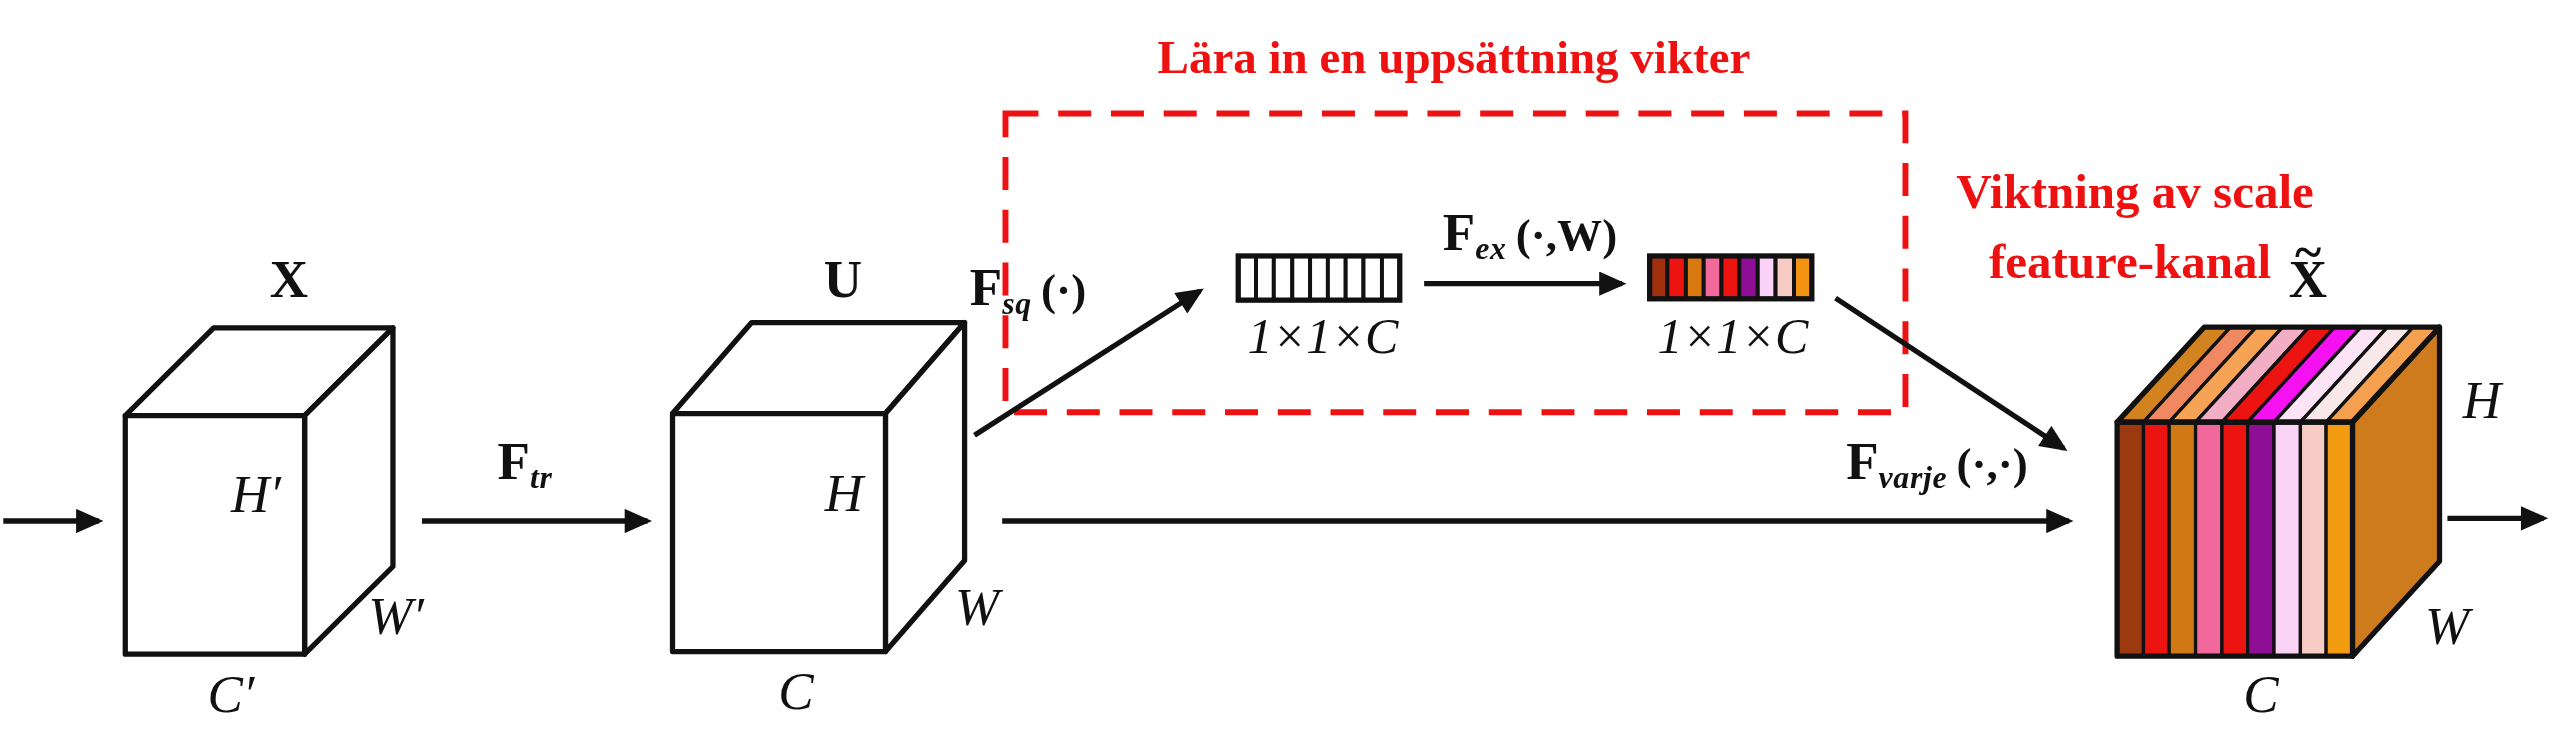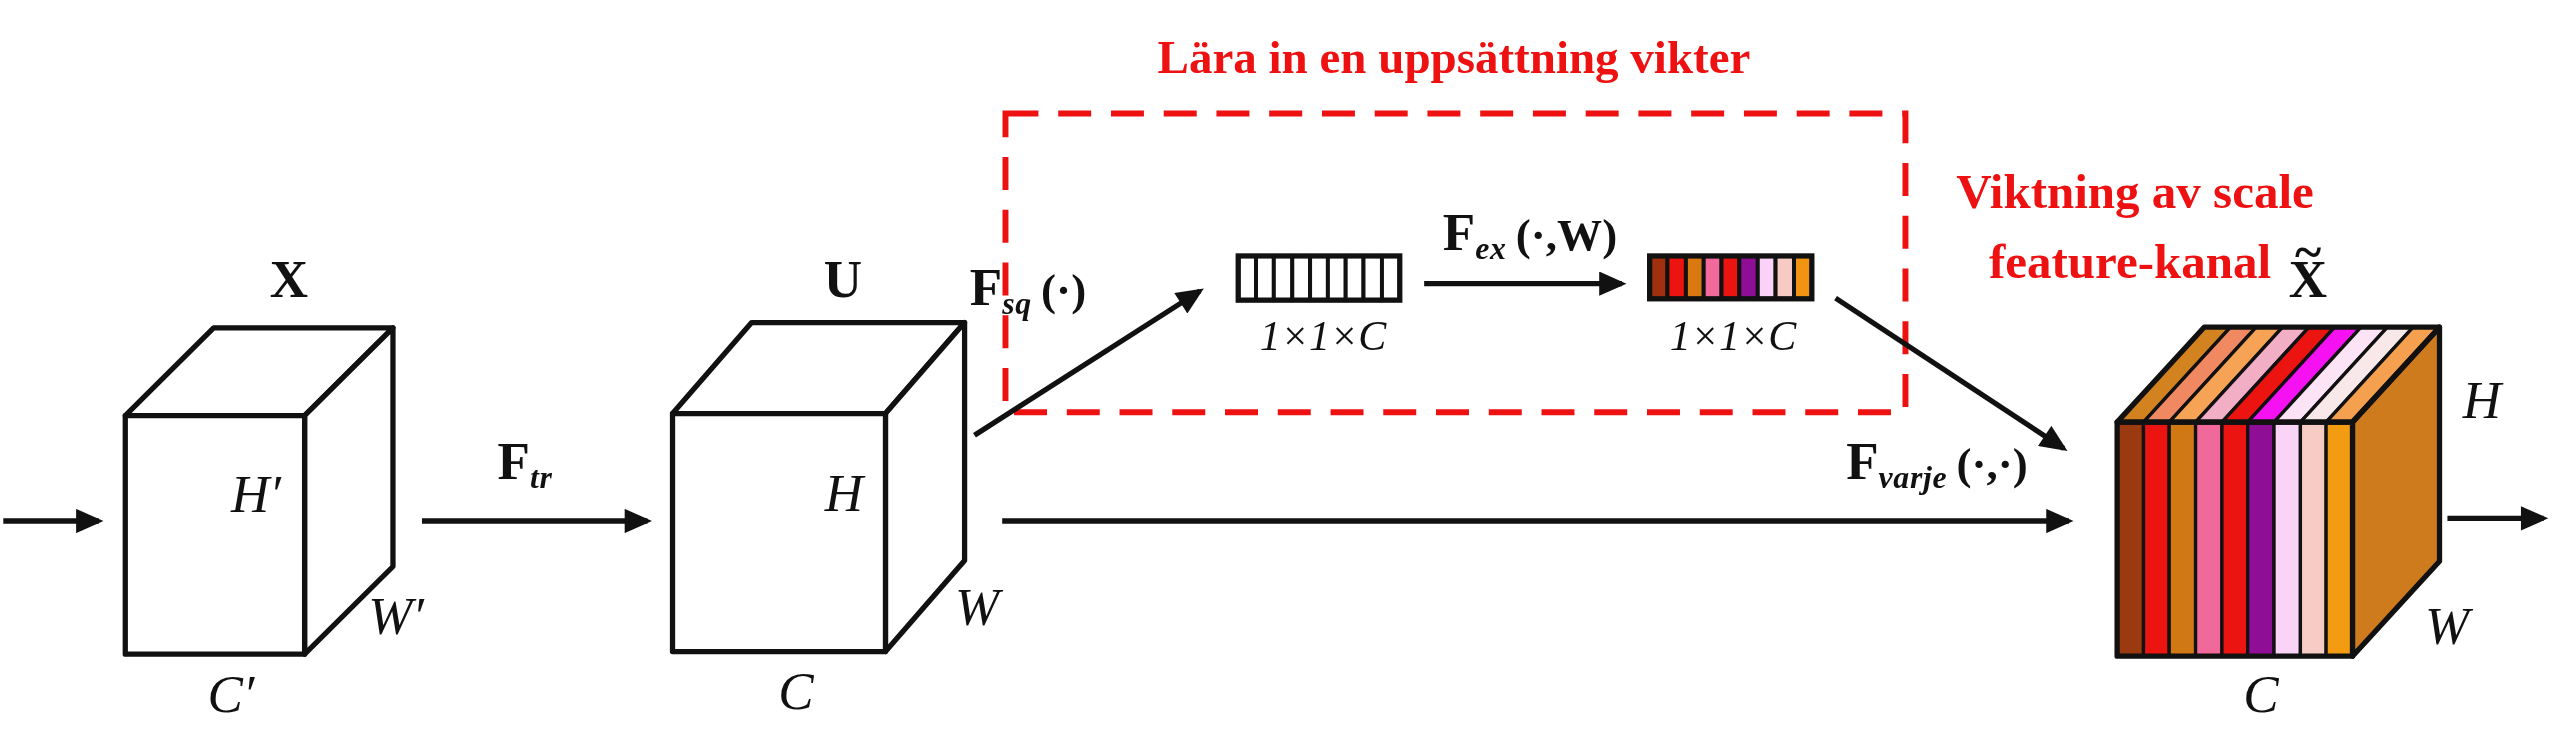--- a/index.html
+++ b/index.html
@@ -2,21 +2,21 @@
 <html style="font-size:10.5px"><head>
 <meta charset="utf-8">
 <style>
   html,body{margin:0;padding:0;background:#ffffff;}
   #stage{position:relative;width:2576px;height:744px;background:#ffffff;overflow:hidden;
          font-family:"Liberation Serif", serif;color:#111;}
   #shapes{position:absolute;left:0;top:0;}
   .lbl{position:absolute;transform:translate(-50%,-50%);white-space:nowrap;line-height:1;}
   .var{font-size:53px;font-weight:bold;}
   .dim{font-size:53px;font-style:italic;}
-  .dim111{font-size:42px;font-style:italic;}
+  .dim111{font-size:50px;font-style:italic;}
   .fop{font-size:53px;font-weight:bold;}
   .fop sub{font-style:italic;font-weight:bold;font-size:0.60em;vertical-align:-0.28em;letter-spacing:0.7px;}
   .fop .args{font-weight:bold;font-size:0.85em;margin-left:9.2px;}
   .red{color:#EE1111;font-weight:bold;text-align:center;}
   .rtitle{font-size:47px;}
   .rside{font-size:49px;}
   .xt{position:relative;display:inline-block;}
   .xt .tilde{position:absolute;left:50%;top:-0.52em;transform:translateX(-50%);font-size:0.95em;}
 </style>
 </head>

